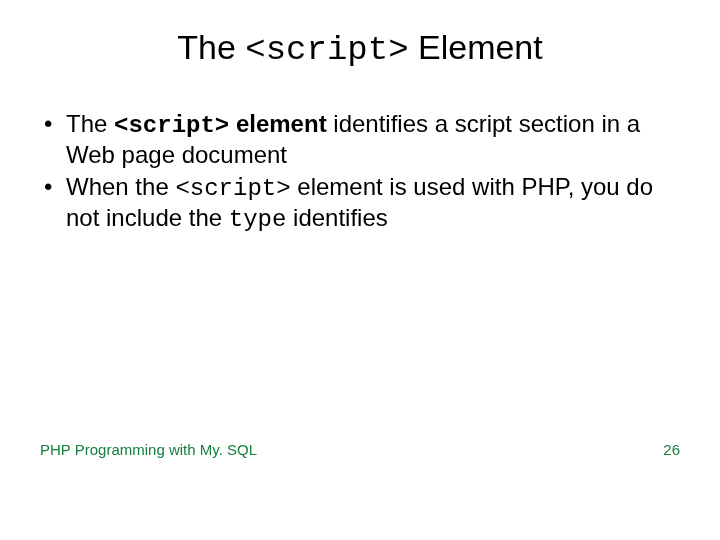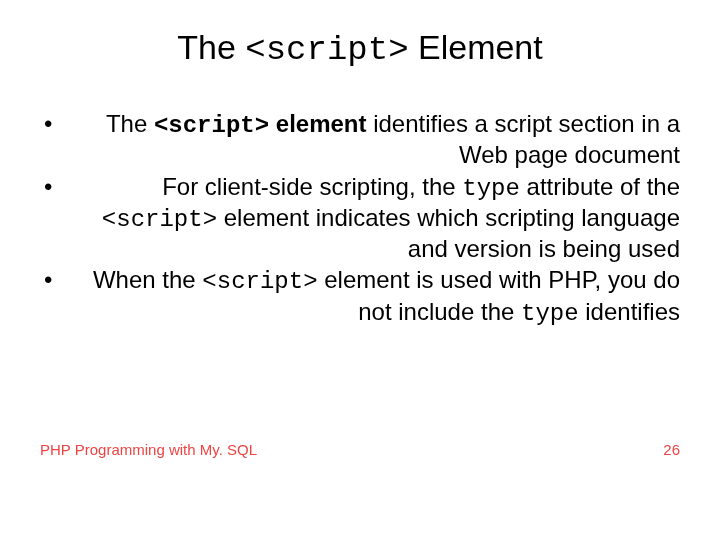--- a/index.html
+++ b/index.html
@@ -29,21 +29,20 @@
   }
   .body {
     padding: 36px 40px 0 40px;
     font-size: 24px;
     line-height: 1.22;
   }
   ul.bullets {
     list-style: none;
     margin: 0;
     padding: 0;
-    text-align: right;
   }
   ul.bullets > li {
     position: relative;
     padding-left: 26px;
     margin-bottom: 2px;
   }
   ul.bullets > li::before {
     content: "•";
     position: absolute;
     left: 4px;
@@ -56,39 +55,38 @@
   }
   .bold {
     font-weight: bold;
   }
   .footer {
     position: absolute;
     bottom: 32px;
     left: 40px;
     right: 40px;
     font-size: 15px;
-    color: #ef4444;
+    color: #15803d;
     display: flex;
     justify-content: space-between;
     align-items: baseline;
   }
 </style>
 </head>
 <body>
 
 <div class="slide">
 
   <div class="title">
     <span>The </span><span class="mono">&lt;script&gt;</span><span> Element</span>
   </div>
 
   <div class="body">
     <ul class="bullets">
         <li><span>The </span><span class="mono bold">&lt;script&gt;</span><span class="bold"> element</span><span> identifies a script section in a Web page document</span></li>
-        <li><span>For client-side scripting, the </span><span class="mono">type</span><span> attribute of the </span><span class="mono">&lt;script&gt;</span><span> element indicates which scripting language and version is being used</span></li>
         <li><span>When the </span><span class="mono">&lt;script&gt;</span><span> element is used with PHP, you do not include the </span><span class="mono">type</span><span> identifies</span></li>
       </ul>
   </div>
 
   <div class="footer">
     <span>PHP Programming with My. SQL</span>
     <span>26</span>
   </div>
 
 </div>

